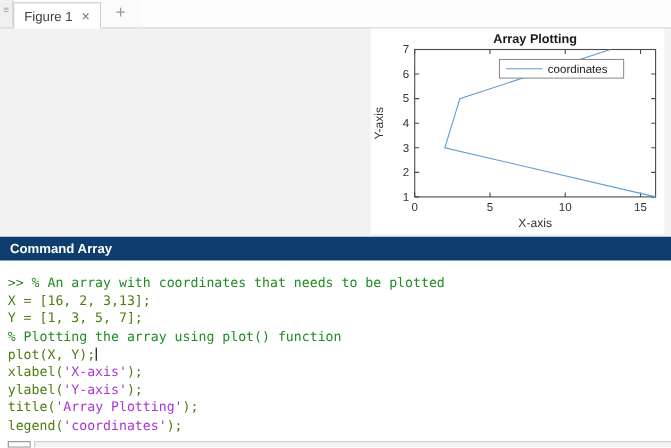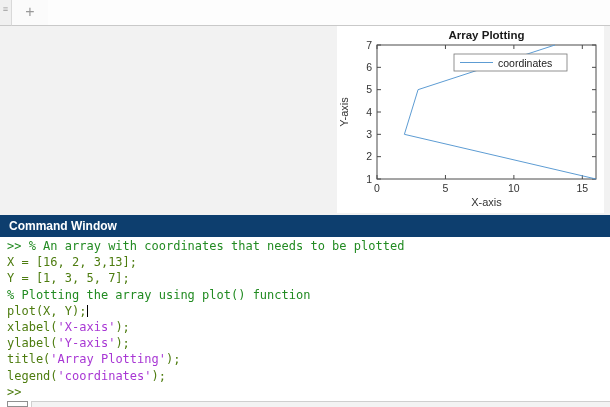--- a/index.html
+++ b/index.html
@@ -18,21 +18,21 @@
           font-size:16px; line-height:24px; text-align:center; }
   .tabbar-rest { flex:1; border-bottom:1px solid #c9c9c9; background:#fdfdfd; }
 
   
   .figure-area { height:189px; background:#f2f2f2; position:relative; flex:0 0 auto; }
   .figure-canvas { position:absolute; top:0; right:6px; width:267px; height:187px; background:#fff; }
 
   
   .cw-header { height:22px; background:var(--header,#0d3e6e); color:#fff; font-size:12px; font-weight:600;
                line-height:22px; padding-left:9px; flex:0 0 auto; }
-  .cw-body { height:164px; background:#fff; padding:1px 0 0 7px; overflow:hidden;
+  .cw-body { height:164px; background:#fff; padding:12px 0 0 7px; overflow:hidden;
              font-family:"DejaVu Sans Mono","Liberation Mono",monospace; font-size:12px; line-height:16.2px;
              white-space:pre; flex:0 0 auto; cursor:text; }
   .cw-body .code    { color:#4d7c0f; }
   .cw-body .comment { color:var(--comment,#228b22); }
   .cw-body .string  { color:var(--string,#a837d4);text-align:right; }
   .cw-body .cursor  { display:inline-block; border-left:1px solid #000; height:12px;
                       vertical-align:-2px; margin-left:1px; }
 
   
   .bottom-bar { height:6px; display:flex; align-items:stretch; background:#fff; flex:0 0 auto; }
@@ -41,20 +41,24 @@
   .bb-gap   { width:3px; background:#fff; }
   .bb-track { flex:1; background:#f3f3f3; border-top:1px solid #cfcfcf; border-left:1px solid #cfcfcf; }
 </style>
 </head>
 <body>
 
 <div class="screen">
 
   <div class="tabbar">
     <div class="handle">≡</div>
+    <div class="tab">
+      <span>Figure 1</span>
+      <span class="close">×</span>
+    </div>
     <div class="plus">+</div>
     <div class="tabbar-rest"></div>
   </div>
 
   <div class="figure-area">
     <div class="figure-canvas" id="figure-canvas"><svg width="267" height="187" viewBox="0 0 267 187" style="font-family:'Liberation Sans',sans-serif">
           <rect x="40" y="19" width="219" height="134" fill="none" stroke="#4a4a4a" stroke-width="1"></rect>
           <line x1="40" y1="153" x2="40" y2="149" stroke="#4a4a4a"></line>
           <line x1="40" y1="19" x2="40" y2="23" stroke="#4a4a4a"></line>
           <text x="40" y="166" font-size="10.5" fill="#333" text-anchor="middle">0</text>
@@ -93,21 +97,21 @@
         <rect x="117" y="28" width="113" height="17" fill="#fff" stroke="#777" stroke-width="0.8"></rect>
         <line x1="123" y1="36.5" x2="156" y2="36.5" stroke="#5d9cd3" stroke-width="1"></line>
         <text x="161" y="40.5" font-size="10.5" fill="#222">coordinates</text>
       </g>
           <text x="149.5" y="13" font-size="11.5" font-weight="bold" fill="#1a1a1a" text-anchor="middle">Array Plotting</text>
           <text x="149.5" y="180" font-size="11" fill="#333" text-anchor="middle">X-axis</text>
           <text transform="translate(11,86) rotate(-90)" font-size="11" fill="#333" text-anchor="middle">Y-axis</text>
         </svg></div>
   </div>
 
-  <div class="cw-header">Command Window</div>
+  <div class="cw-header">Command Array</div>
 
   <div class="cw-body" id="cw-body"><div><span class="comment">&gt;&gt; % An array with coordinates that needs to be plotted</span></div><div><span class="code">X = [16, 2, 3,13];</span></div><div><span class="code">Y = [1, 3, 5, 7];</span></div><div><span class="comment">% Plotting the array using plot() function</span></div><div><span class="code">plot(X, Y);</span><span class="cursor"></span></div><div><span class="code">xlabel(</span><span class="string">'X-axis'</span><span class="code">);</span></div><div><span class="code">ylabel(</span><span class="string">'Y-axis'</span><span class="code">);</span></div><div><span class="code">title(</span><span class="string">'Array Plotting'</span><span class="code">);</span></div><div><span class="code">legend(</span><span class="string">'coordinates'</span><span class="code">);</span></div><div><span class="code">&gt;&gt;</span></div></div>
 
   <div class="bottom-bar">
     <div class="bb-left"></div>
     <div class="bb-thumb"></div>
     <div class="bb-gap"></div>
     <div class="bb-track"></div>
   </div>
 

